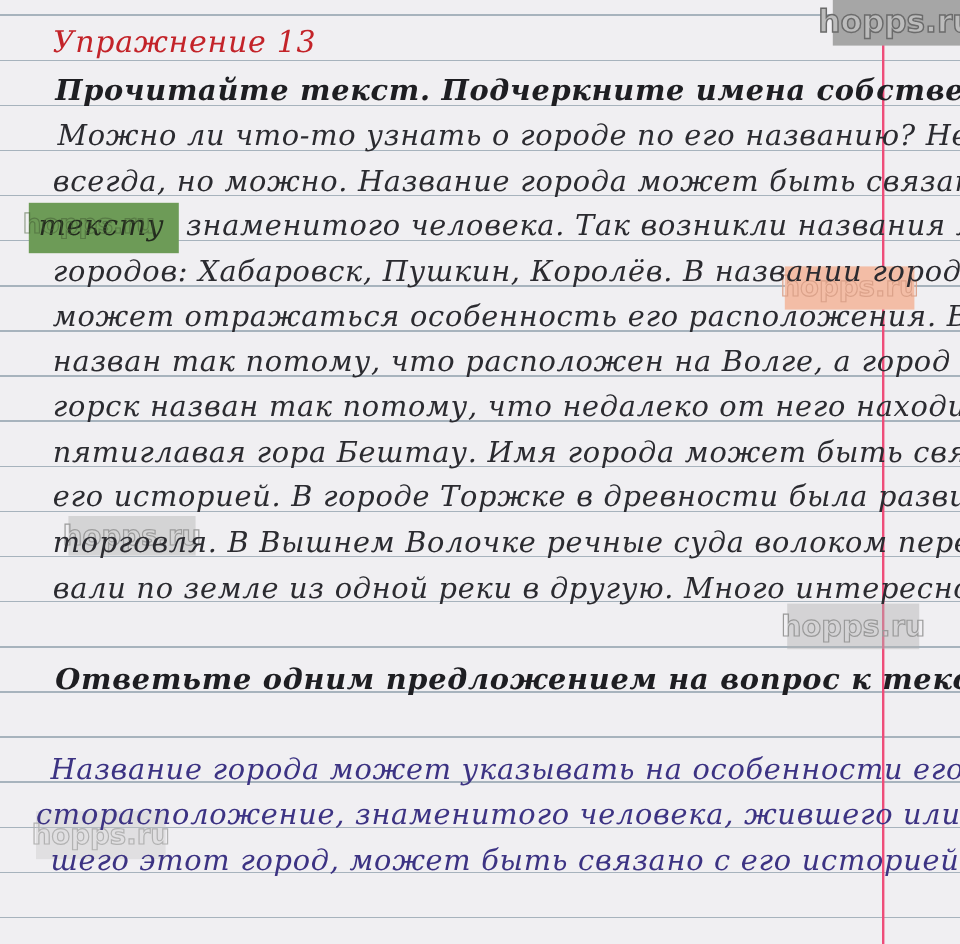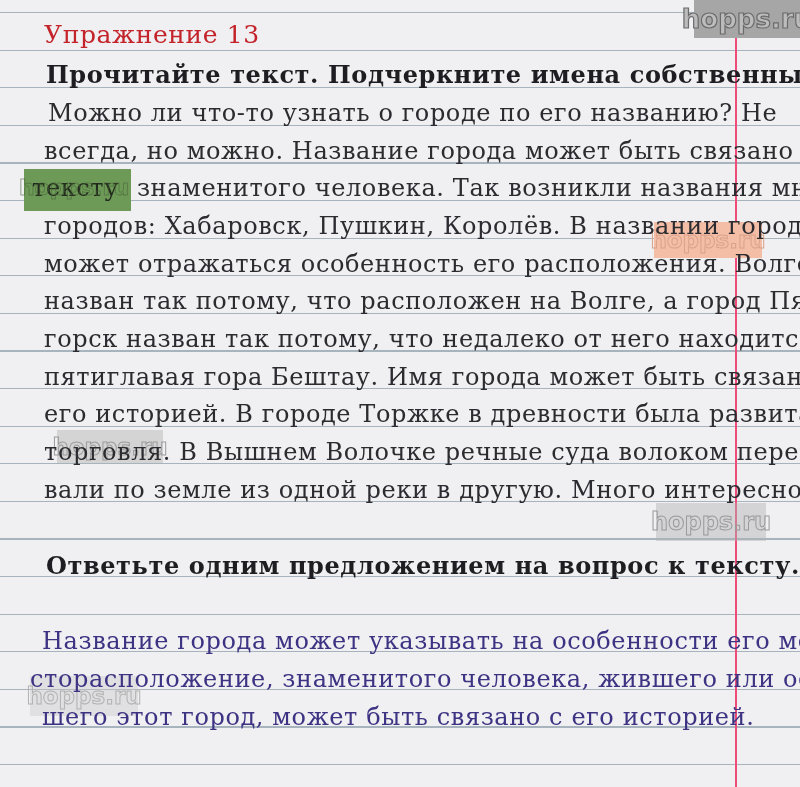--- a/index.html
+++ b/index.html
@@ -30,20 +30,21 @@
     height: 100%;
     background: #ee4d79;
     z-index: 1;
   }
   .line {
     position: absolute;
     left: 44px;
     height: 38px;
     line-height: 38px;
     font-size: 24px;
+    font-style: italic;
     letter-spacing: 0.6px;
     color: #2b2b30;
     white-space: nowrap;
     z-index: 3;
   }
   .line.bold { font-weight: bold; color: #1e1e22; }
   .line.red  { color: #c32329; font-size: 25px; }
   .line.ink  { color: #3c3383; }
   .hl-green {
     background: #6d9b57;

